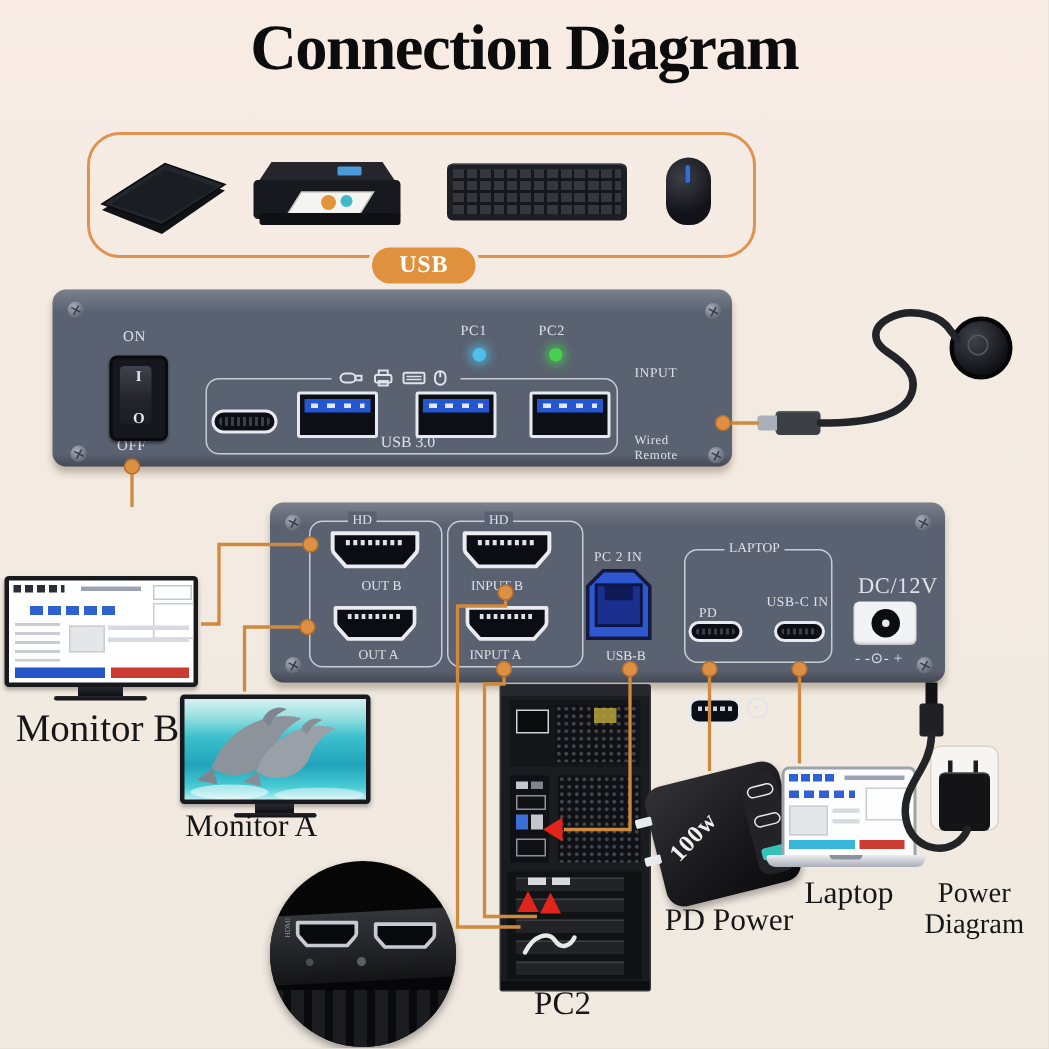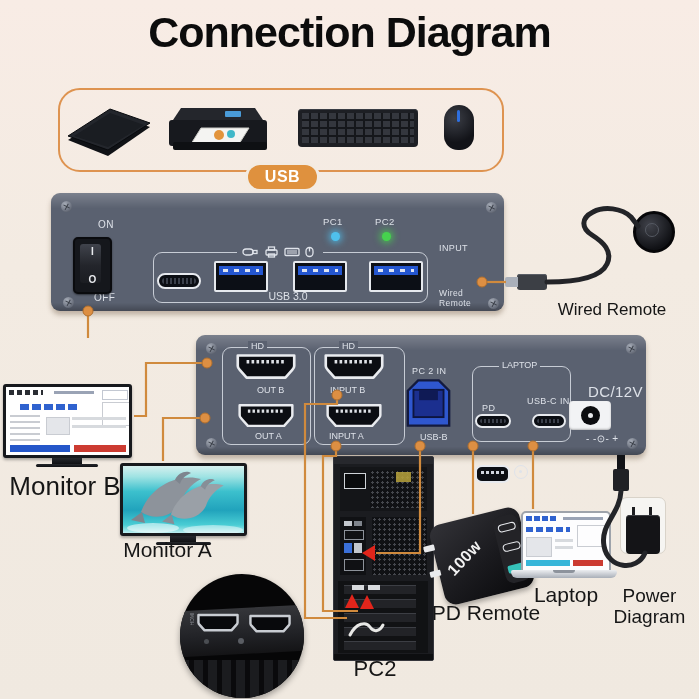--- a/index.html
+++ b/index.html
@@ -1,17 +1,17 @@
 <!DOCTYPE html>
 <html><head>
 <meta charset="utf-8">
 <style>
   html,body{margin:0;padding:0;background:#e8e1d8;}
   .stage{position:relative;width:699px;height:699px;overflow:hidden;
-    font-family:Liberation Sans, sans-serif;
+    font-family:Liberation Serif, serif;
     background:linear-gradient(180deg,#f8ece5 0%,#f3ebe2 38%,#f0e9e0 100%);}
   
   .title{position:absolute;left:0;top:8px;width:699px;text-align:center;
     font-size:43px;font-weight:bold;letter-spacing:-1px;color:#0c0c0c;}
   
   .usb-box{position:absolute;left:58px;top:88px;width:442px;height:80px;
     border:2.5px solid #de9350;border-radius:22px;}
   .usb-pill{position:absolute;left:248px;top:165px;width:69px;height:24px;
     background:#df913e;border-radius:13px;color:#fff;font-weight:bold;
     font-size:16px;text-align:center;line-height:24px;letter-spacing:.5px;
@@ -23,21 +23,21 @@
   .kb i{position:absolute;inset:4px;display:block;
      background:repeating-linear-gradient(90deg,#34373e 0 7px,#15171b 7px 9px),
                 repeating-linear-gradient(0deg,#34373e 0 6px,#15171b 6px 8px);
      background-blend-mode:darken;}
   .mouse{left:444px;top:105px;width:30px;height:45px;background:
      radial-gradient(circle at 35% 30%,#3c3f47,#121318 65%);
      border-radius:15px 15px 14px 14px;}
   .mouse i{position:absolute;left:13px;top:5px;width:3px;height:12px;background:#2e6fe0;border-radius:2px;}
   
   .panel{position:absolute;background:#5a6170;border-radius:9px;
-     box-shadow:0 4px 5px rgba(96,74,52,.35);margin-left:16px;}
+     box-shadow:0 4px 5px rgba(96,74,52,.35);}
   .panel::before{content:'';position:absolute;inset:0;border-radius:9px;
      background:linear-gradient(180deg,rgba(255,255,255,.20),rgba(255,255,255,0) 13%,rgba(0,0,0,0) 93%,rgba(0,0,0,.25));}
   .front{left:35px;top:193px;width:453px;height:118px;}
   .back{left:180px;top:335px;width:450px;height:120px;}
   .screw{position:absolute;width:11px;height:11px;border-radius:50%;
      background:radial-gradient(circle at 35% 30%,#a8aeb9,#6f7582 60%,#474c57);}
   .screw::before,.screw::after{content:'';position:absolute;left:2px;top:5px;width:7px;height:1.4px;background:#383d46;}
   .screw::before{transform:rotate(28deg);} .screw::after{transform:rotate(118deg);}
   .plabel{position:absolute;color:#dde1e8;font-size:9px;letter-spacing:.4px;white-space:nowrap;}
   .bracket{position:absolute;border:1.5px solid #c7ccd5;border-radius:9px;}
@@ -426,24 +426,23 @@
       <circle cx="533" cy="446" r="5"></circle>
     </g>
 
     <g fill="#E2251B">
       <polygon points="362,553 375,545 375,561"></polygon>
       <polygon points="352,594 345,608 359,608"></polygon>
       <polygon points="367,595 360,609 374,609"></polygon>
     </g>
   </svg>
 
-  <div class="call" style="left:528px;top:300px;width:168px;font-size:17px">Wired Remote</div>
   <div class="call" style="left:0px;top:471px;width:130px;font-size:26px">Monitor B</div>
   <div class="call" style="left:105px;top:538px;width:125px;font-size:21px">Monitor A</div>
   <div class="call" style="left:330px;top:656px;width:90px;font-size:22px">PC2</div>
-  <div class="call" style="left:426px;top:601px;width:120px;font-size:21px">PD Remote</div>
+  <div class="call" style="left:426px;top:601px;width:120px;font-size:21px">PD Power</div>
   <div class="call" style="left:506px;top:583px;width:120px;font-size:21px">Laptop</div>
   <div class="call" style="left:600px;top:586px;width:99px;font-size:19px;line-height:1.1">
     <span>Power</span><br>
     <span>Diagram</span>
   </div>
 
 </div>
 
 </body></html>

